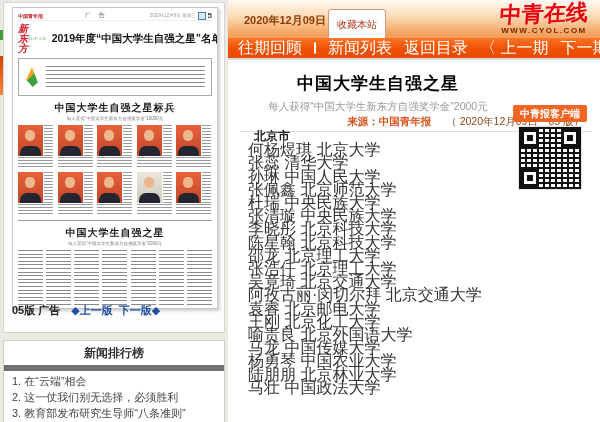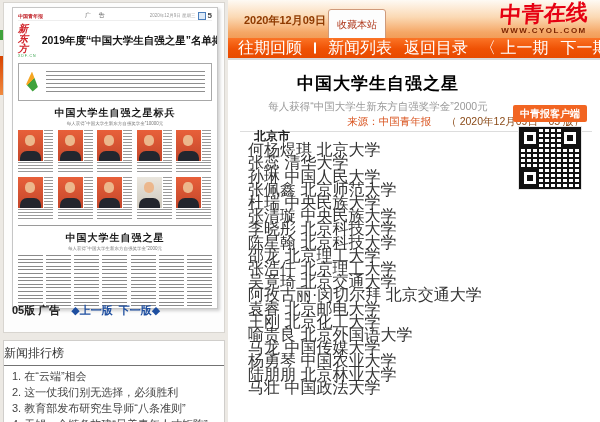--- a/index.html
+++ b/index.html
@@ -18,21 +18,21 @@
               border:1px solid #c6c6c6;box-shadow:2px 2px 3px rgba(0,0,0,.18);
               box-sizing:border-box;padding:3px 5px;overflow:hidden;cursor:pointer}
   .mast{display:flex;justify-content:space-between;align-items:center;height:9px;
         border-bottom:1px solid #eee}
   .mast-left{color:#c2272d;font-weight:bold;font-size:5px}
   .mast-center{font-size:6px;color:#666;letter-spacing:3px}
   .mast-right{display:flex;align-items:center;gap:2px;font-size:4.5px;color:#999}
   .pg-ico{display:inline-block;width:6px;height:6px;background:#dce9f7;border:1px solid #4a7ebb}
   .pg-num{font-size:8px;color:#444;font-weight:bold}
   .headline-row{display:flex;align-items:center;gap:5px;margin-top:3px}
-  .xdf-logo{display:flex;flex-direction:column;align-items:center;line-height:1}
+  .xdf-logo{display:flex;flex-direction:row;align-items:center;line-height:1}
   .xdf-logo i{font-style:italic;font-weight:bold;color:#d2232a;font-size:10px}
   .xdf-logo em{font-style:normal;color:#2e9e44;font-size:3.5px;letter-spacing:1px;margin-top:1px}
   .headline{font-weight:bold;color:#141414;font-size:10.5px;white-space:nowrap}
   .intro-box{margin-top:4px;border:1px solid #a8a8a8;height:30px;display:flex;align-items:center;
              padding:3px 6px;gap:7px}
   .intro-logo{width:14px;height:20px;flex:0 0 auto;
               background:linear-gradient(135deg,#f5a623 0 45%,#3fa23c 45% 100%);
               clip-path:polygon(50% 0,92% 78%,55% 100%,8% 64%)}
   .intro-lines{flex:1;height:22px;
                background:repeating-linear-gradient(180deg,#8f8f8f 0 1px,transparent 1px 4px)}
@@ -52,22 +52,22 @@
   .ptxt.side{height:31px}
   .ptxt.below{grid-column:1/3;height:11px;margin-top:1px}
   .rule2{border-top:1px solid #9a9a9a;margin-top:5px}
   .names-grid{display:flex;justify-content:space-between;margin-top:4px;height:72px}
   .ngcol{width:25px;background:repeating-linear-gradient(180deg,#8a8a8a 0 1px,transparent 1px 3.6px)}
   .page-nav{position:absolute;left:8px;bottom:14px;font-size:11px;font-weight:bold;color:#222;
             display:flex;gap:11px;align-items:center}
   .pn-links{color:#1f4fa0;display:flex;gap:6px;cursor:pointer}
   .ranking{position:absolute;left:3px;top:340px;width:222px;height:92px;background:#fff;
            border:1px solid #d0cecb;box-sizing:border-box}
-  .rank-title{font-size:12px;font-weight:normal;color:#333;padding:4px 0 3px;
-              border-bottom:1px solid #737373}
+  .rank-title{text-align:center;font-size:12px;font-weight:bold;color:#333;padding:4px 0 3px;
+              border-bottom:6px solid #737373}
   .ranking ul{list-style:none;margin:2px 0 0;padding:0 4px 0 8px}
   .ranking li{font-size:11px;color:#444;line-height:16px;white-space:nowrap;overflow:hidden;
               cursor:pointer}
 
   
   .right-col{position:absolute;left:228px;top:0;width:372px;height:422px;background:#fff}
   .top-header{position:absolute;left:0;top:0;width:100%;height:38px;
               background:linear-gradient(180deg,#fefaf4 0%,#fbd9b4 45%,#f5a766 85%,#f29d58 100%)}
   .date{position:absolute;left:16px;top:13px;font-size:11px;font-weight:bold;color:#8f3a00}
   .fav{position:absolute;left:100px;top:9px;background:#fdfdfd;border:1px solid #cf9a7a;
@@ -88,21 +88,21 @@
           justify-content:space-between;cursor:pointer}
   .sel-btn{width:15px;height:15px;background:linear-gradient(180deg,#e7f0fb,#b9d0ef);
            border-left:1px solid #7f9db9;color:#33567a;font-size:8px;display:flex;
            align-items:center;justify-content:center}
   .content{position:absolute;left:0;top:60px;width:100%;height:362px;background:#fff}
   .content h1{position:absolute;left:0;top:12px;width:300px;text-align:center;font-size:17px;
               color:#000;margin:0;letter-spacing:1px}
   .subtitle{position:absolute;left:0;top:40px;width:300px;text-align:center;font-size:10.5px;
             color:#999}
   .source-line{position:absolute;right:16px;top:55px;font-size:10.5px;white-space:nowrap}
-  .src{color:#d9531e;font-weight:normal;margin-right:12px}
+  .src{color:#d9531e;font-weight:bold;margin-right:12px}
   .issue{color:#8a4a18}
   .rule{position:absolute;left:12px;right:8px;top:71px;border-top:1px solid #ddd}
   .names{position:absolute;left:20px;top:70px;width:280px}
   .region{font-size:12px;font-weight:bold;color:#222;line-height:13.2px;padding-left:6px}
   .names ul{list-style:none;margin:0;padding:0}
   .names li{font-size:16px;color:#333;line-height:13.2px;white-space:nowrap}
   .qr-block{position:absolute;right:13px;top:45px;width:74px;text-align:center}
   .qr-label{background:#f26522;color:#fff;font-size:10px;font-weight:bold;line-height:17px;
             border-radius:2px}
   .qr-code{margin:5px auto 0;width:62px;height:62px;position:relative;background:#fff;

